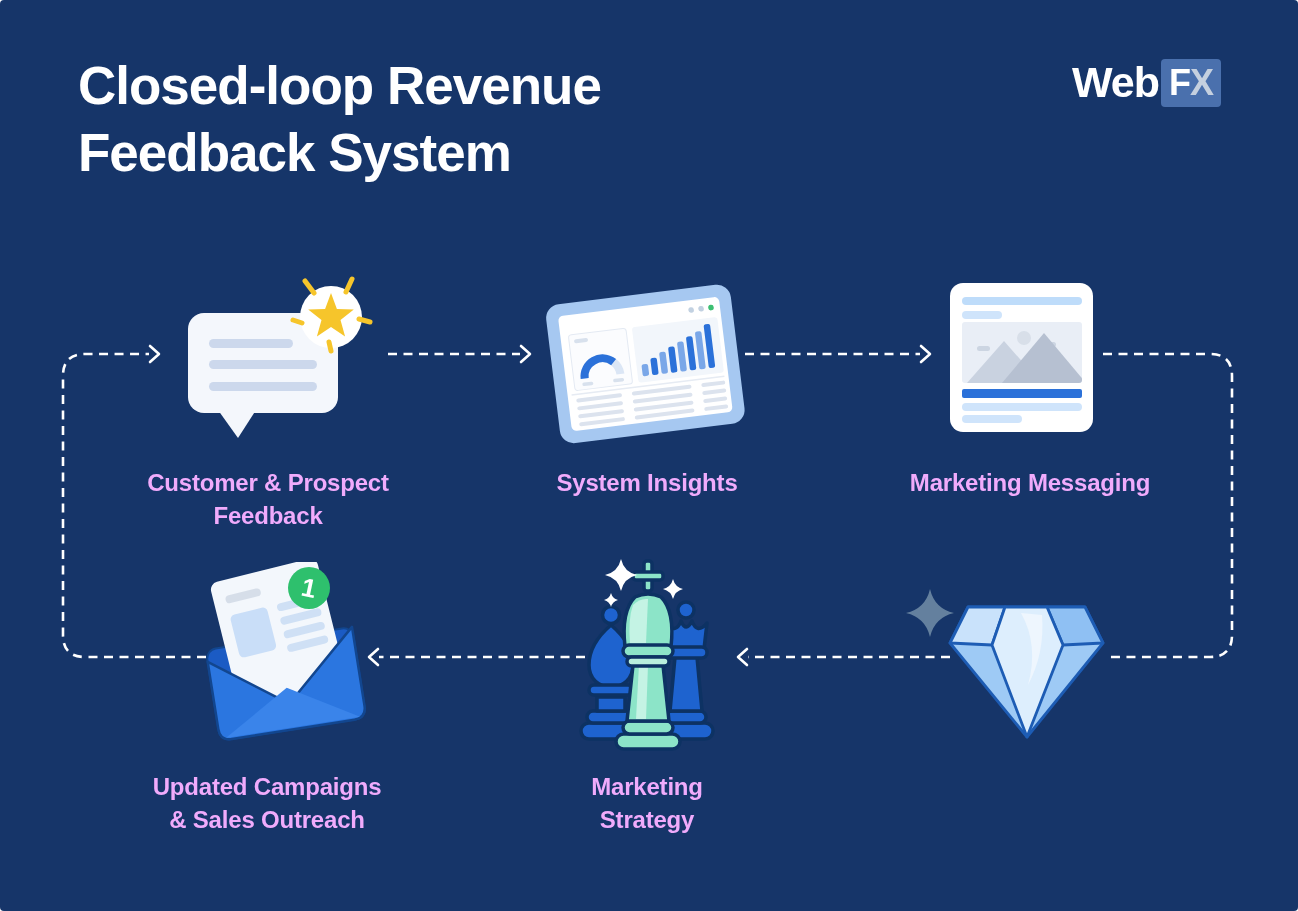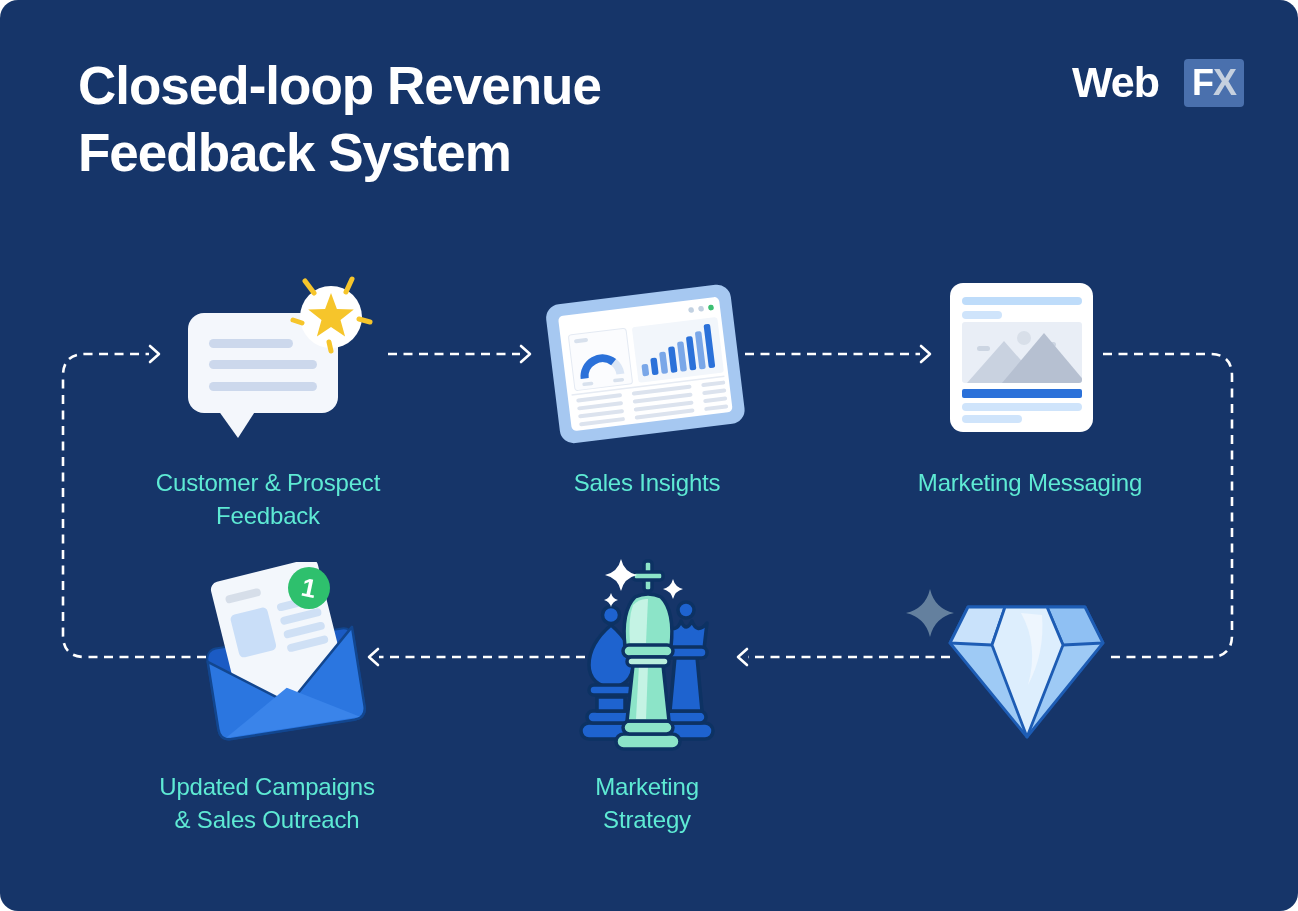--- a/index.html
+++ b/index.html
@@ -1,38 +1,38 @@
 <!DOCTYPE html>
 <html><head>
 <meta charset="utf-8">
 <style>
   html,body{margin:0;padding:0;background:#ffffff;}
   .canvas{
     position:relative;width:1298px;height:911px;overflow:hidden;
-    background:#163569;border-radius:18px;
+    background:#163569;border-radius:4px;
     font-family:"Liberation Sans", sans-serif;
   }
   .title{
     position:absolute;left:78px;top:52px;
     color:#ffffff;font-size:53px;font-weight:700;line-height:67px;
     letter-spacing:-1px;white-space:pre-line;
   }
-  .logo{position:absolute;left:1072px;top:58px;display:flex;align-items:center;gap:25px;}
+  .logo{position:absolute;left:1072px;top:58px;display:flex;align-items:center;gap:2px;}
   .logo-web{color:#ffffff;font-size:43px;font-weight:700;letter-spacing:-1px;}
   .logo-fx{
     width:60px;height:48px;background:#4a70ad;border-radius:4px;
     display:flex;align-items:center;justify-content:center;
     font-size:36px;font-weight:700;letter-spacing:-1px;color:#ffffff;
   }
   .logo-fx .x{color:#c5d0df;}
   .loop-svg{position:absolute;left:0;top:0;}
   .icon-svg{position:absolute;}
   .node-label{
     position:absolute;transform:translateX(-50%);
-    color:#5eead4;font-size:24px;font-weight:400;line-height:33px;
+    color:#f0abfc;font-size:24px;font-weight:700;line-height:33px;
     text-align:center;white-space:pre-line;letter-spacing:-0.2px;
   }
 </style>
 </head>
 <body>
 
 <div class="canvas">
 
   <div class="title">Closed-loop Revenue
 Feedback System</div>
@@ -214,20 +214,20 @@
       <polygon points="65,54 182,54 200,90 124,184 47,90" fill="#9ecaf5"></polygon>
       <path d="M 65 54 L 102 54 L 89 92 L 47 90 Z" fill="#c9e2fb"></path>
       <path d="M 144 54 L 182 54 L 200 90 L 160 92 Z" fill="#8fc0f3"></path>
       <path d="M 102 54 L 89 92 L 124 184 L 160 92 L 144 54 Z" fill="#ddeefd"></path>
       <path d="M 118 60 Q 136 92 125 132 Q 142 100 139 62 Z" fill="#eef6fe" stroke="none"></path>
     </g>
   </svg>
 
   <div class="node-label" style="left:268px;top:466px;">Customer &amp; Prospect
 Feedback</div>
-  <div class="node-label" style="left:647px;top:466px;">Sales Insights</div>
+  <div class="node-label" style="left:647px;top:466px;">System Insights</div>
   <div class="node-label" style="left:267px;top:770px;">Updated Campaigns
 &amp; Sales Outreach</div>
   <div class="node-label" style="left:1030px;top:466px;">Marketing Messaging</div>
   <div class="node-label" style="left:647px;top:770px;">Marketing
 Strategy</div>
 
 </div>
 
 </body></html>

